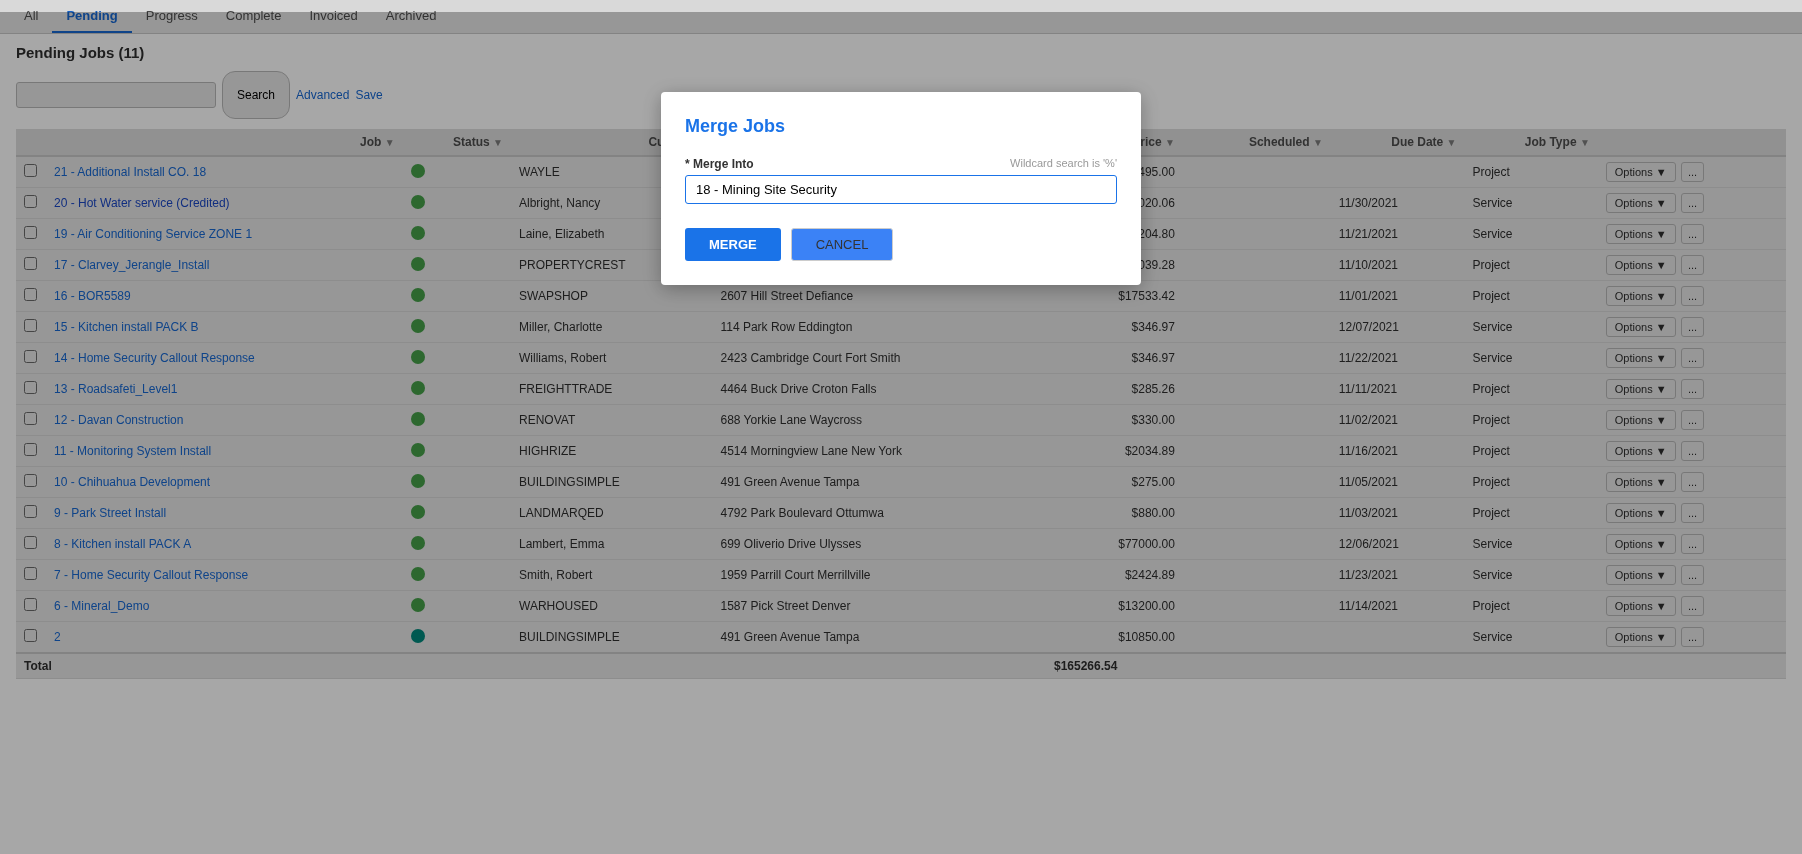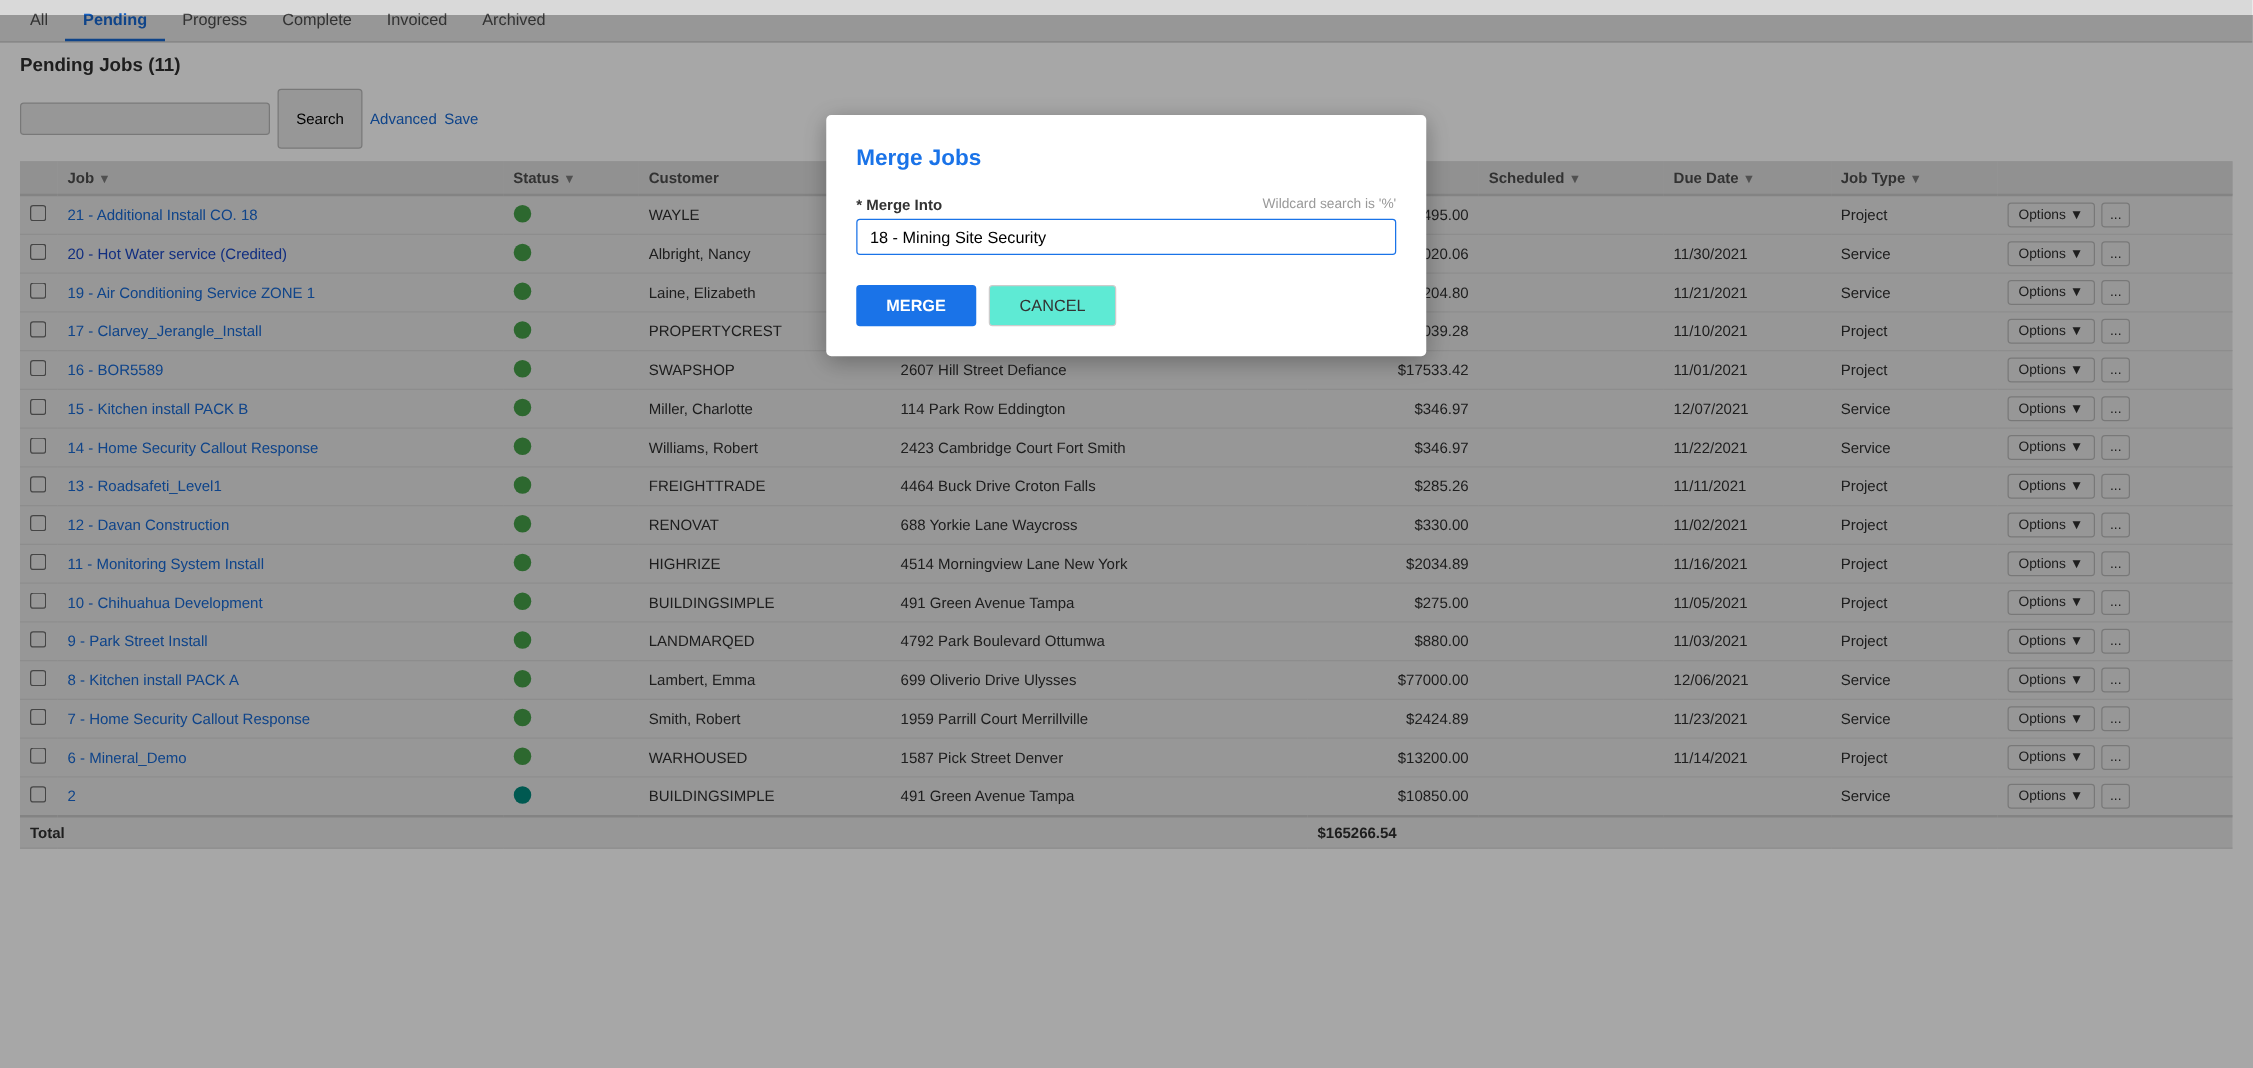--- a/index.html
+++ b/index.html
@@ -15,47 +15,47 @@
     .sub-nav a { display: inline-block; padding: 8px 14px; color: #555; text-decoration: none; font-size: 13px; }
     .sub-nav a.active { color: #1a73e8; border-bottom: 2px solid #1a73e8; font-weight: bold; }
 
     
     .content { padding: 10px 16px; }
     .page-title { font-size: 15px; font-weight: bold; margin-bottom: 10px; color: #333; }
 
     
     .search-bar { display: flex; align-items: center; margin-bottom: 10px; gap: 6px; }
     .search-input { width: 200px; padding: 5px 8px; border: 1px solid #ccc; border-radius: 3px; font-size: 12px; }
-    .search-btn { padding: 16px 14px; background: #fff; border: 1px solid #ccc; border-radius: 3px; cursor: pointer; font-size: 12px; }
+    .search-btn { padding: 16px 14px; background: #fff; border: 1px solid #ccc; border-radius: 13px; cursor: pointer; font-size: 12px; }
     .advanced-link { color: #1a73e8; cursor: pointer; font-size: 12px; text-decoration: none; }
     .save-link { color: #1a73e8; cursor: pointer; font-size: 12px; text-decoration: none; }
 
     
     .jobs-table { width: 100%; border-collapse: collapse; background: #fff; }
-    .jobs-table th { background: #f5f5f5; border-bottom: 2px solid #ddd; padding: 6px 8px; text-align: left; font-size: 12px; font-weight: bold; color: #555; white-space: nowrap; }
+    .jobs-table th { background: #f5f5f5; border-bottom: 2px solid #ddd; padding: 6px 8px; text-align: right; font-size: 12px; font-weight: bold; color: #555; white-space: nowrap; }
     .jobs-table td { border-bottom: 1px solid #eee; padding: 5px 8px; font-size: 12px; vertical-align: middle; }
     .jobs-table .checkbox-cell { width: 30px; }
     .status-dot { width: 14px; height: 14px; border-radius: 50%; background: #4CAF50; display: inline-block; }
     .status-dot.teal { background: #009688; }
     .options-btn { padding: 3px 8px; background: #fff; border: 1px solid #ccc; border-radius: 3px; cursor: pointer; font-size: 11px; color: #333; }
     .more-btn { padding: 3px 6px; background: #fff; border: 1px solid #ccc; border-radius: 3px; cursor: pointer; font-size: 11px; color: #333; margin-left: 2px; }
     .total-row td { font-weight: bold; border-top: 2px solid #ddd; }
 
     
     .overlay { position: fixed; top: 12px; left: 0; width: 100%; height: 100%; background: rgba(0,0,0,0.3); z-index: 100; display: flex; align-items: flex-start; justify-content: center; padding-top: 80px; }
 
     
     .modal { background: #fff; border-radius: 4px; box-shadow: 0 4px 20px rgba(0,0,0,0.3); width: 480px; padding: 24px; }
     .modal-title { font-size: 18px; color: #1a73e8; font-weight: bold; margin-bottom: 20px; }
     .modal-field label { font-size: 12px; font-weight: bold; display: block; margin-bottom: 4px; }
     .modal-field .wildcard-hint { float: right; color: #999; font-size: 11px; font-weight: normal; }
     .modal-field input { width: 100%; padding: 6px 10px; border: 1px solid #1a73e8; border-radius: 3px; font-size: 13px; outline: none; }
     .modal-actions { display: flex; gap: 10px; margin-top: 24px; }
     .merge-btn { padding: 8px 24px; background: #1a73e8; color: #fff; border: none; border-radius: 3px; cursor: pointer; font-size: 13px; font-weight: bold; }
-    .cancel-btn { padding: 8px 24px; background: #5eead4; color: #333; border: 1px solid #ccc; border-radius: 3px; cursor: pointer; font-size: 13px; }
+    .cancel-btn { padding: 8px 24px; background: #3b82f6; color: #333; border: 1px solid #ccc; border-radius: 3px; cursor: pointer; font-size: 13px; }
 
     
     .dimmed { filter: brightness(0.85); pointer-events: none; user-select: none; }
     .sort-arrow { font-size: 10px; color: #888; }
   </style>
 </head>
 <body>
 
 <div class="dimmed">
 

